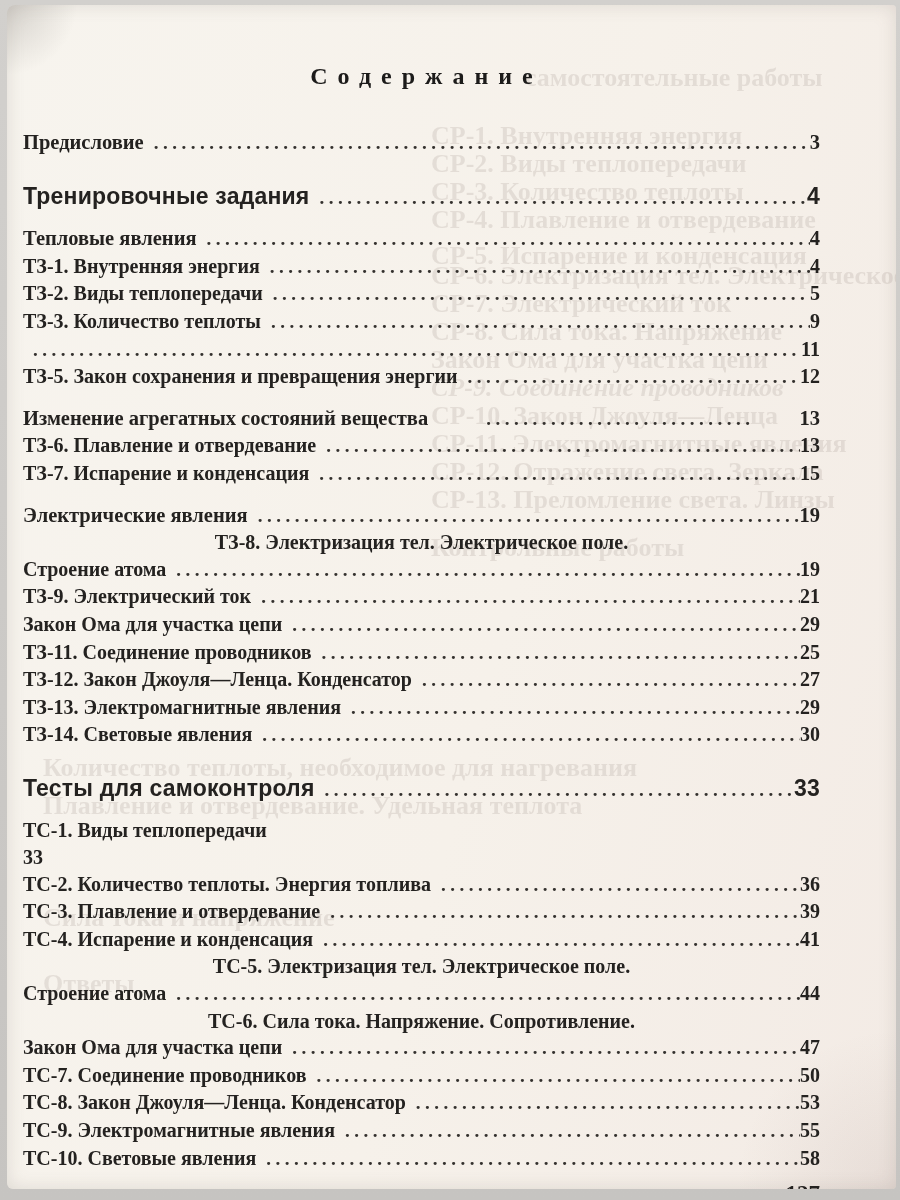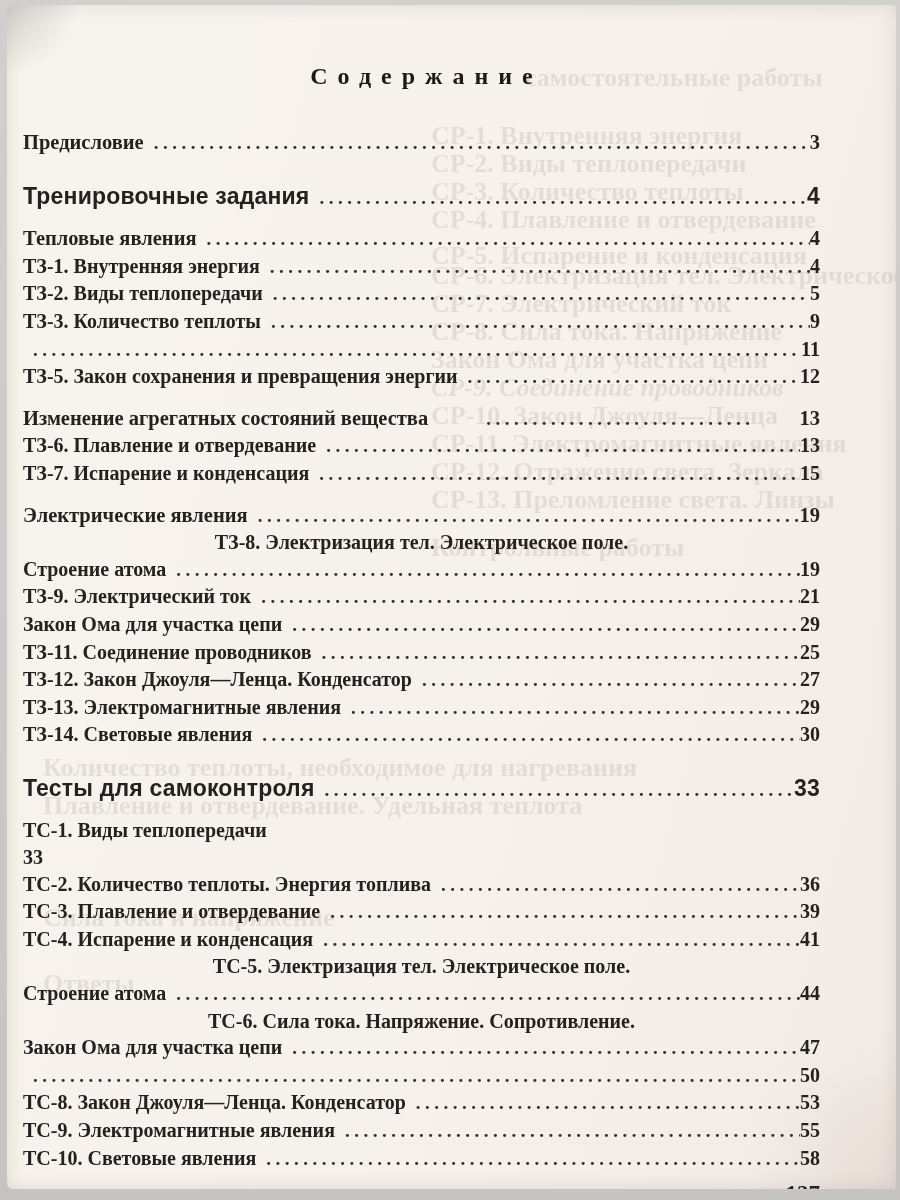--- a/index.html
+++ b/index.html
@@ -257,20 +257,21 @@
           </div>
           <div class="row entry">
             <span class="label">ТС-6. Сила тока. Напряжение. Сопротивление.</span>
           </div>
           <div class="row entry">
             <span class="label">Закон Ома для участка цепи</span>
             <span class="dots">............................................................................................................................................</span>
             <span class="pg">47</span>
           </div>
           <div class="row entry">
+            <span class="label">ТС-7. Соединение проводников</span>
             <span class="dots">............................................................................................................................................</span>
             <span class="pg">50</span>
           </div>
           <div class="row entry">
             <span class="label">ТС-8. Закон Джоуля—Ленца. Конденсатор</span>
             <span class="dots">............................................................................................................................................</span>
             <span class="pg">53</span>
           </div>
           <div class="row entry">
             <span class="label">ТС-9. Электромагнитные явления</span>

